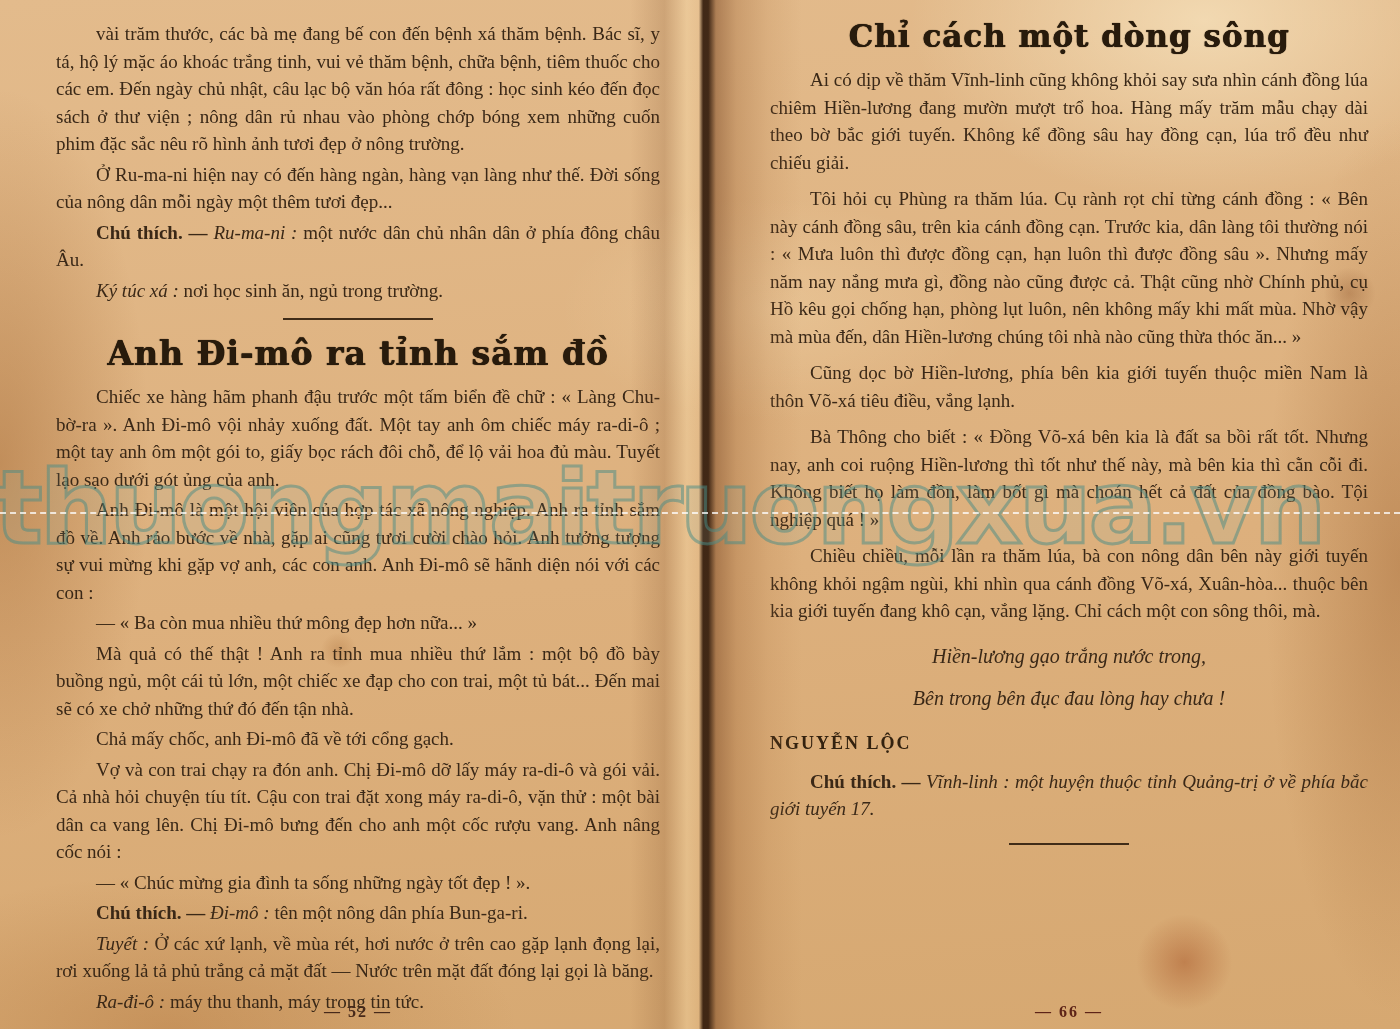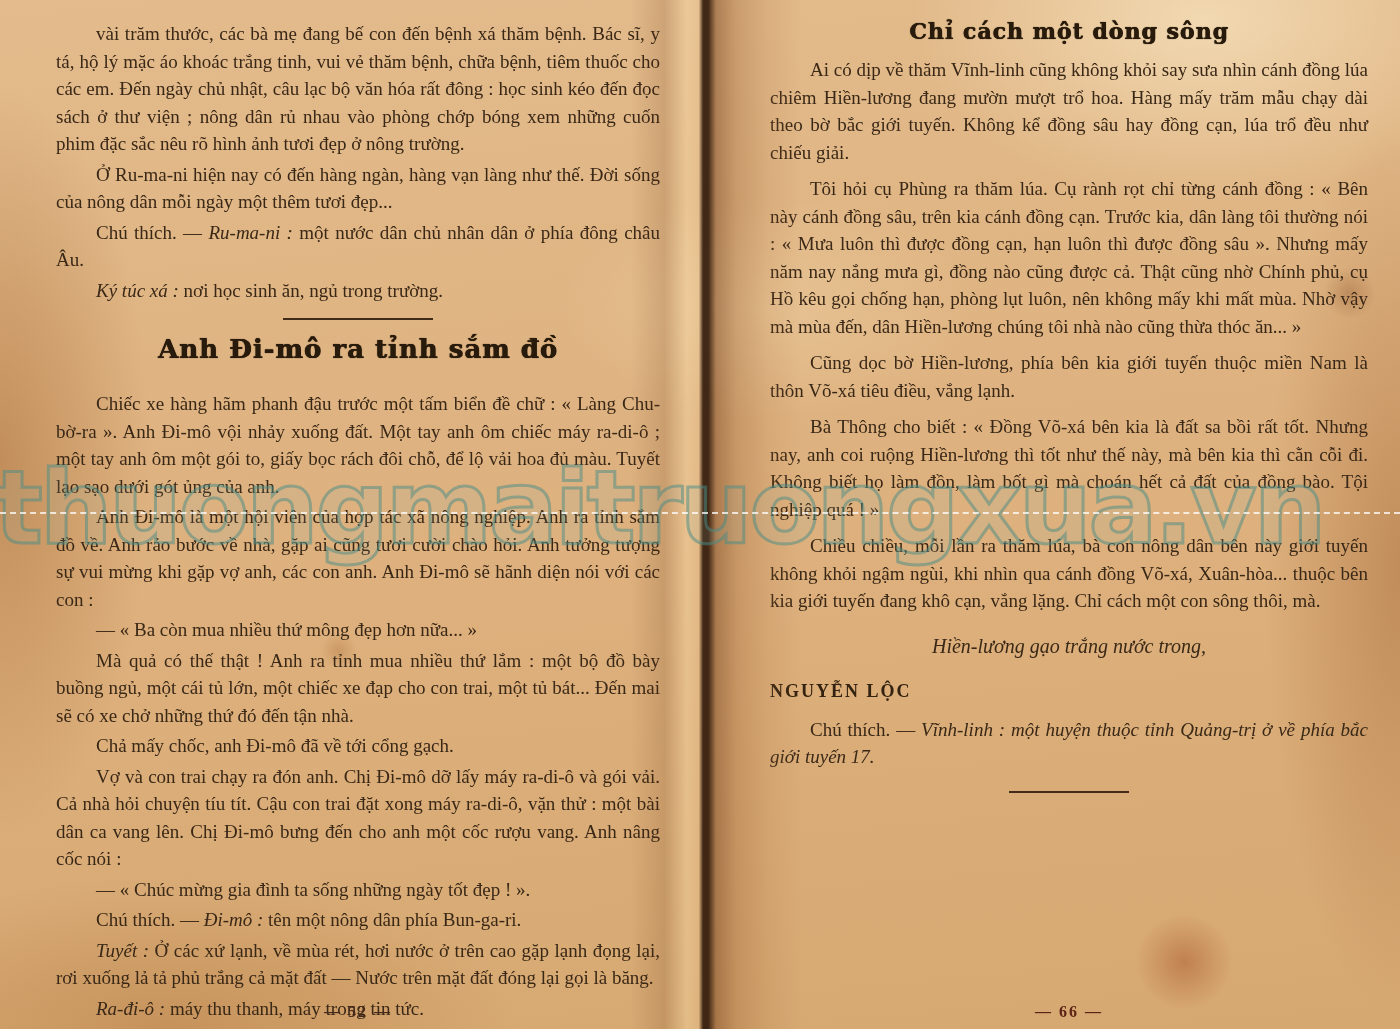--- a/index.html
+++ b/index.html
@@ -43,23 +43,23 @@
     font-size:19px;line-height:27.5px;text-align:justify;
     text-indent:40px;margin-bottom:3px;
   }
   .noindent{text-indent:0;}
   .story-title{
     font-family:"DejaVu Serif", serif;font-weight:bold;
     text-align:center;color:#281b0c;
     letter-spacing:1px;
     text-shadow:0 0 1px #281b0c, .6px 0 0 #281b0c;
   }
-  .left .story-title{font-size:26px;margin:14px 0 26px 0;}
-  .right .story-title{font-size:22px;margin:2px 0 12px 0;}
-  .note-label{font-weight:normal;}
+  .left .story-title{font-size:33px;margin:14px 0 10px 0;}
+  .right .story-title{font-size:31px;margin:2px 0 12px 0;}
+  .note-label{font-weight:bold;}
   .note-term{font-style:italic;}
   .note-italic{font-style:italic;}
   .divider{
     border:none;border-top:2px solid #402c18;
     width:150px;margin:14px auto 6px auto;
   }
   .right .divider{width:120px;margin:20px auto 0 auto;}
   .dialogue{text-indent:40px;}
   .poem{margin:12px 0 4px 0;}
   .poem p{
@@ -129,20 +129,21 @@
     <div class="body-text">
       <p>Ai có dịp về thăm Vĩnh-linh cũng không khỏi say sưa nhìn cánh đồng lúa chiêm Hiền-lương đang mườn mượt trổ hoa. Hàng mấy trăm mẫu chạy dài theo bờ bắc giới tuyến. Không kể đồng sâu hay đồng cạn, lúa trổ đều như chiếu giải.</p>
       <p>Tôi hỏi cụ Phùng ra thăm lúa. Cụ rành rọt chỉ từng cánh đồng : « Bên này cánh đồng sâu, trên kia cánh đồng cạn. Trước kia, dân làng tôi thường nói : « Mưa luôn thì được đồng cạn, hạn luôn thì được đồng sâu ». Nhưng mấy năm nay nắng mưa gì, đồng nào cũng được cả. Thật cũng nhờ Chính phủ, cụ Hồ kêu gọi chống hạn, phòng lụt luôn, nên không mấy khi mất mùa. Nhờ vậy mà mùa đến, dân Hiền-lương chúng tôi nhà nào cũng thừa thóc ăn... »</p>
       <p>Cũng dọc bờ Hiền-lương, phía bên kia giới tuyến thuộc miền Nam là thôn Võ-xá tiêu điều, vắng lạnh.</p>
       <p>Bà Thông cho biết : « Đồng Võ-xá bên kia là đất sa bồi rất tốt. Nhưng nay, anh coi ruộng Hiền-lương thì tốt như thế này, mà bên kia thì cằn cỗi đi. Không biết họ làm đồn, làm bốt gì mà choán hết cả đất của đồng bào. Tội nghiệp quá ! »</p>
       <p>Chiều chiều, mỗi lần ra thăm lúa, bà con nông dân bên này giới tuyến không khỏi ngậm ngùi, khi nhìn qua cánh đồng Võ-xá, Xuân-hòa... thuộc bên kia giới tuyến đang khô cạn, vắng lặng. Chỉ cách một con sông thôi, mà.</p>
     </div>
 
     <div class="poem">
       <p>Hiền-lương gạo trắng nước trong,</p>
+      <p>Bên trong bên đục đau lòng hay chưa !</p>
     </div>
 
     <p class="author">NGUYỄN LỘC</p>
 
     <p class="note right-note"><span class="note-label">Chú thích. —</span> <span class="note-term">Vĩnh-linh :</span> <span class="note-italic">một huyện thuộc tỉnh Quảng-trị ở về phía bắc giới tuyến 17.</span></p>
 
     <hr class="divider">
 
     <div class="page-number">— 66 —</div>
   </div>

